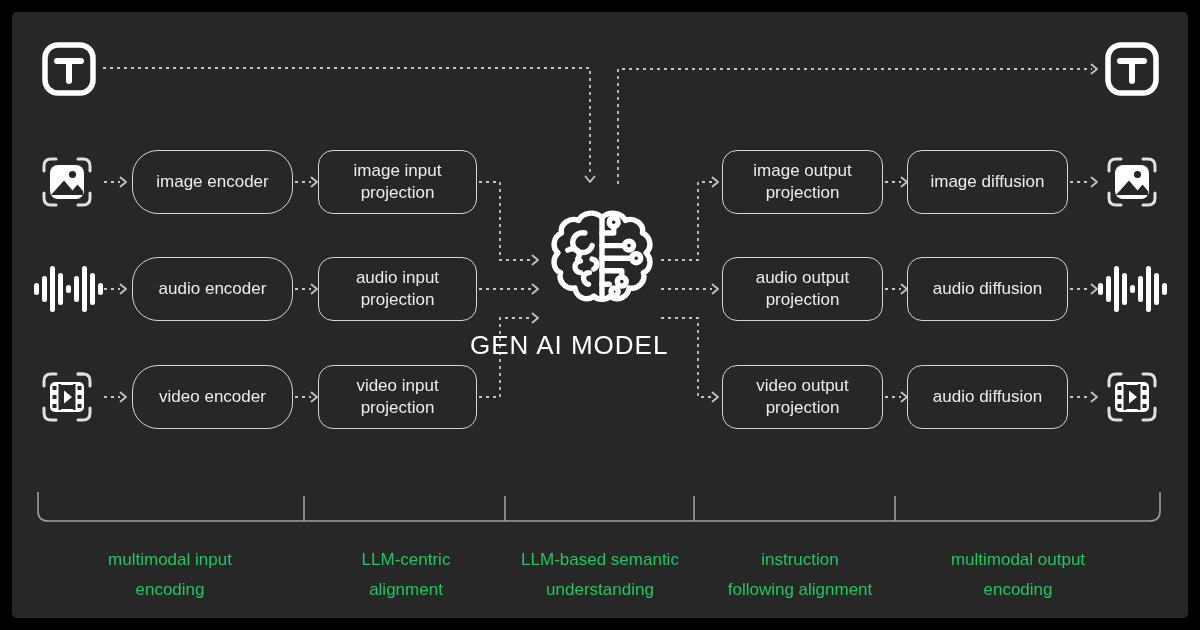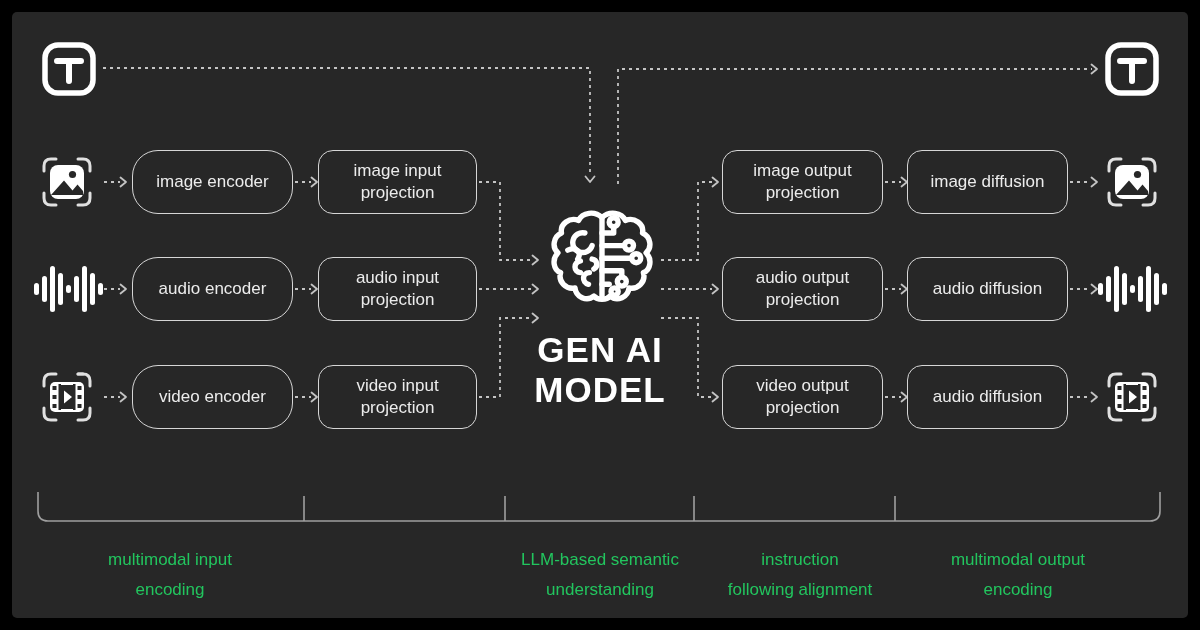--- a/index.html
+++ b/index.html
@@ -11,22 +11,22 @@
   .node-box{position:absolute;height:64px;border:1.5px solid #d6d6d6;border-radius:15px;
             display:flex;align-items:center;justify-content:center;text-align:center;
             color:#ececec;font-size:17px;line-height:22px;white-space:pre-line;
             box-sizing:border-box;background:#272727;}
   .col-encoder{left:132px;width:161px;border-radius:26px;}
   .col-inproj{left:318px;width:159px;text-align:center;}
   .col-outproj{left:722px;width:161px;}
   .col-diff{left:907px;width:161px;text-align:right;}
   .row1{top:150px;} .row2{top:257px;} .row3{top:365px;}
   .icon{position:absolute;}
-  .model-title{position:absolute;left:470px;top:330px;width:260px;text-align:center;
-               color:#ffffff;font-size:35px;font-weight:700;letter-spacing:1px;}
+  .model-title{position:absolute;left:470px;top:330px;width:260px;text-align:left;
+               color:#ffffff;font-size:26px;font-weight:400;letter-spacing:1px;}
   .stage-label{position:absolute;top:545px;width:230px;text-align:center;color:#22c55e;
                font-size:17px;line-height:30px;white-space:pre-line;}
 </style>
 </head>
 <body>
 
 <div class="stage">
   <div class="panel"></div>
 
   <svg class="overlay" viewBox="0 0 1200 630" xmlns="http://www.w3.org/2000/svg">
@@ -240,19 +240,21 @@
       <circle cx="90" cy="45" r="5"></circle>
       <circle cx="98" cy="59" r="5"></circle>
       <circle cx="82" cy="85" r="5"></circle>
       <circle cx="74" cy="88" r="4" transform="translate(0,8)"></circle>
     </g>
   </svg>
   <div class="model-title">GEN AI MODEL</div>
 
   <div class="stage-label" style="left:55px">multimodal input
 encoding</div>
+  <div class="stage-label" style="left:291px">LLM-centric
+alignment</div>
   <div class="stage-label" style="left:485px">LLM-based semantic
 understanding</div>
   <div class="stage-label" style="left:685px">instruction
 following alignment</div>
   <div class="stage-label" style="left:903px">multimodal output
 encoding</div>
 </div>
 
 </body></html>

